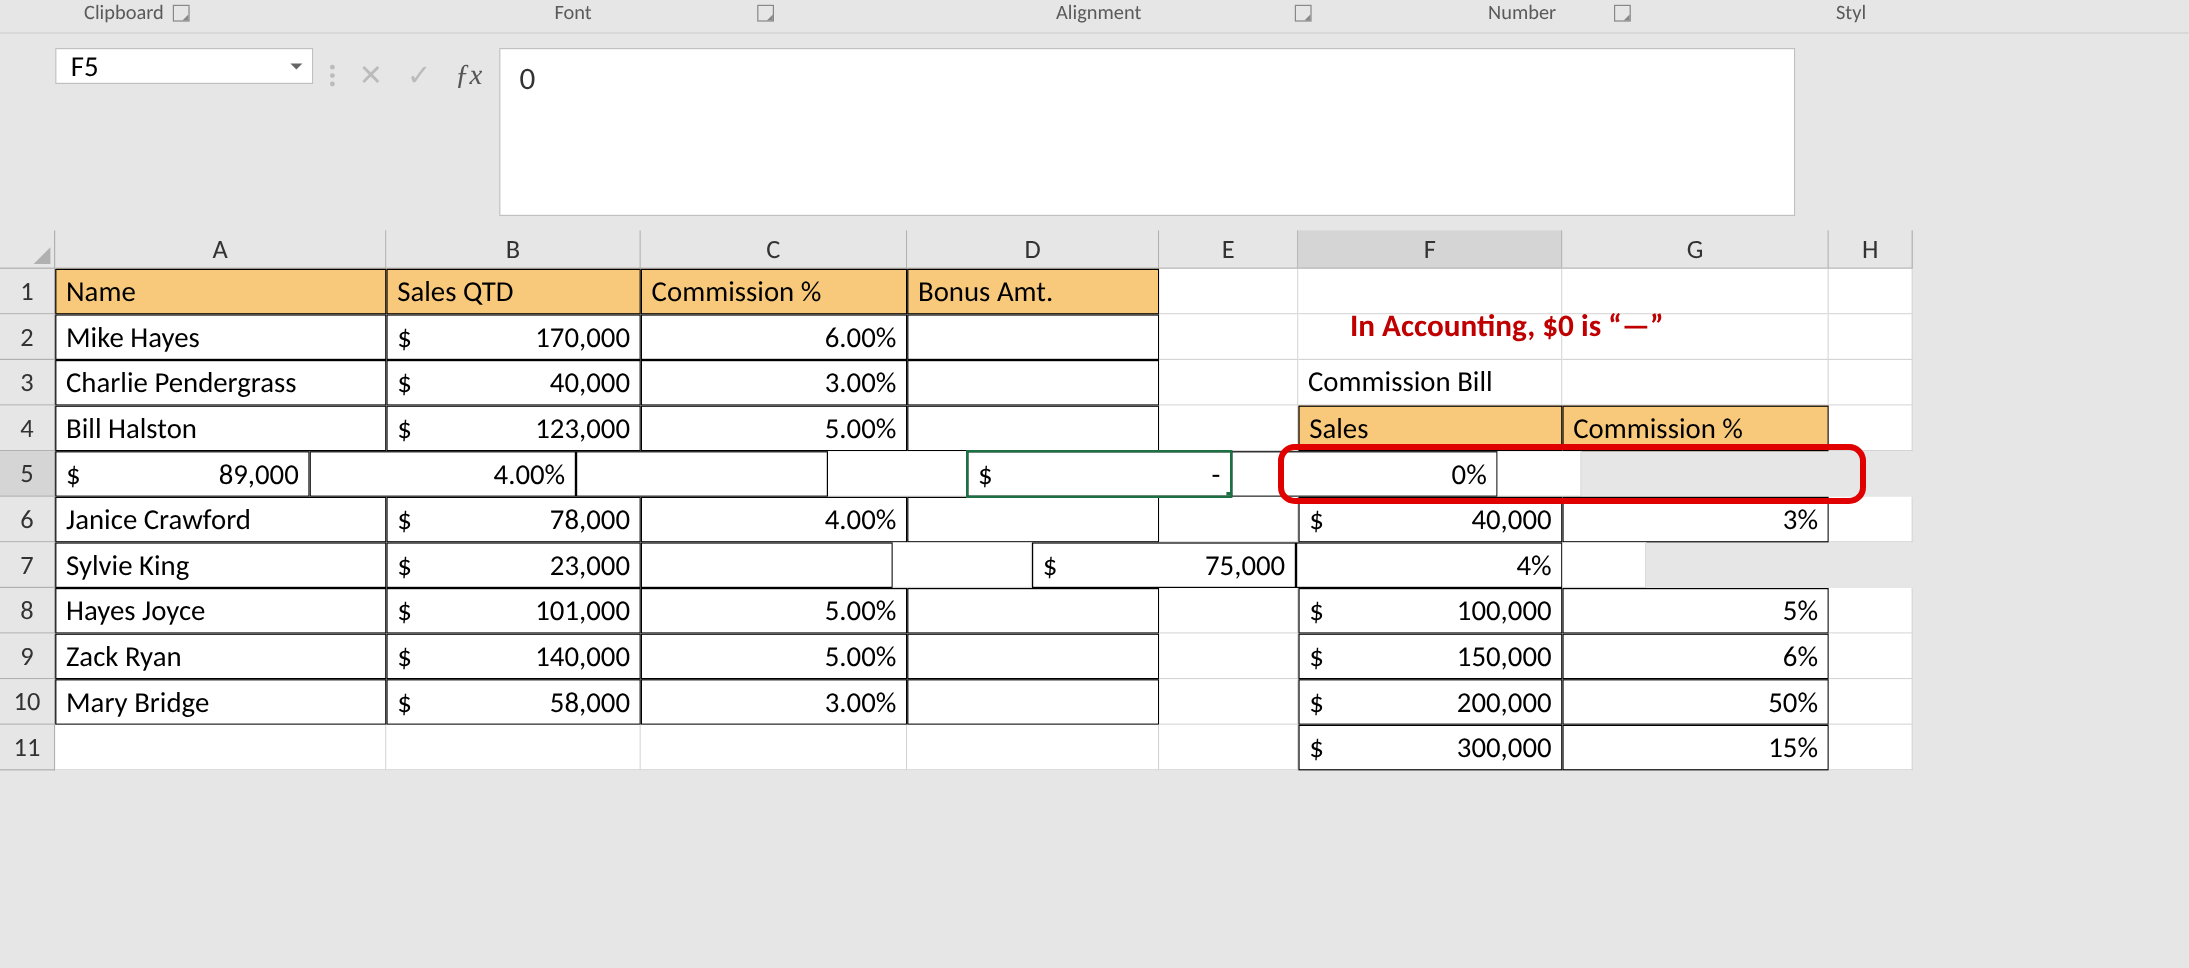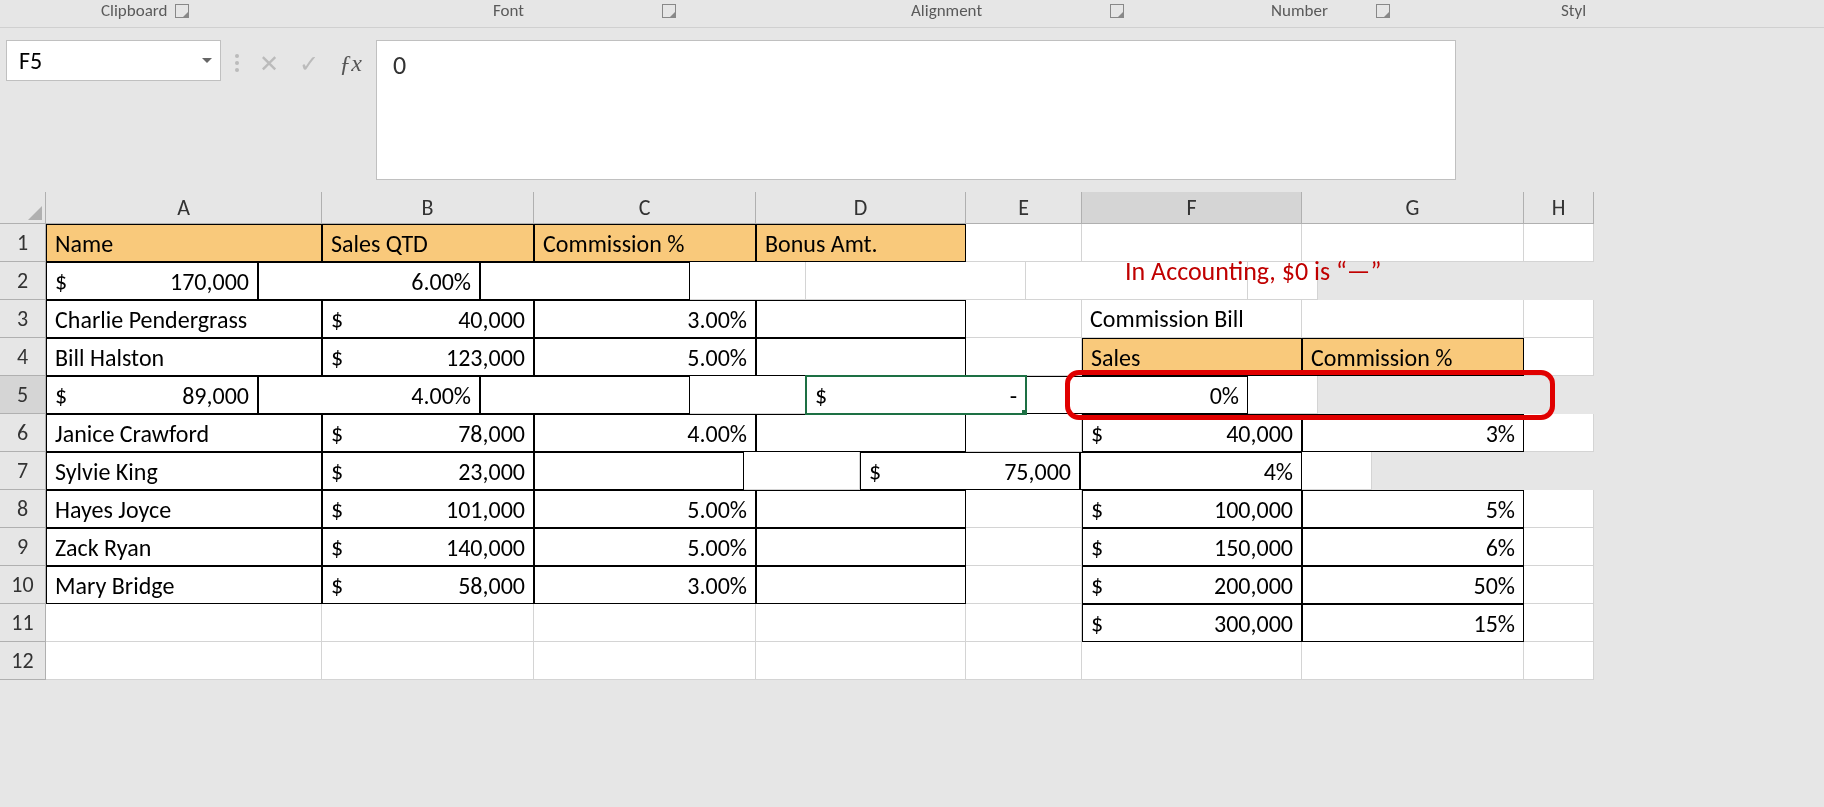--- a/index.html
+++ b/index.html
@@ -25,21 +25,20 @@
       position: relative;
     }
     .ribbon-group {
       position: absolute;
       display: flex;
       align-items: center;
       gap: 8px;
     }
     .ribbon-group .label {
       text-align: left;
-      margin-left: 31px;
     }
     .dialog-launcher {
       width: 14px;
       height: 14px;
       border: 1px solid #888;
       position: relative;
     }
     .dialog-launcher::after {
       content: '';
       position: absolute;
@@ -52,28 +51,29 @@
     }
     .formula-bar-container {
       padding: 12px 6px 6px 6px;
       display: flex;
       align-items: flex-start;
       gap: 0;
       background: #e6e6e6;
     }
     .name-box {
       width: 215px;
-      height: 41px;
+      height: 30px;
       background: white;
       border: 1px solid #c0c0c0;
       display: flex;
       align-items: center;
       padding: 0 12px;
       font-size: 24px;
       position: relative;
+      margin-left: 40px;
     }
     .name-box .dropdown-arrow {
       position: absolute;
       right: 8px;
       width: 0;
       height: 0;
       border-left: 5px solid transparent;
       border-right: 5px solid transparent;
       border-top: 5px solid #666;
     }
@@ -224,21 +224,21 @@
     .cd { width: 210px; }
     .ce { width: 116px; }
     .cf { width: 220px; }
     .cg { width: 222px; }
     .ch { width: 70px; }
 
     .annotation {
       position: absolute;
       color: #c00000;
       font-size: 26px;
-      font-weight: normal;
+      font-weight: bold;
       z-index: 20;
     }
     .highlight-box {
       position: absolute;
       border: 5px solid #e00000;
       border-radius: 14px;
       z-index: 15;
       pointer-events: none;
     }
   </style>
@@ -305,20 +305,21 @@
     <div class="cell cc header left">Commission %</div>
     <div class="cell cd header left">Bonus Amt.</div>
     <div class="cell ce"></div>
     <div class="cell cf"></div>
     <div class="cell cg"></div>
     <div class="cell ch"></div>
   </div>
 
   <div class="grid-row">
     <div class="row-header">2</div>
+    <div class="cell ca bordered left">Mike Hayes</div>
     <div class="cell cb bordered currency">
         <span>$</span>
         <span>170,000</span>
       </div>
     <div class="cell cc bordered right">6.00%</div>
     <div class="cell cd bordered"></div>
     <div class="cell ce"></div>
     <div class="cell cf"></div>
     <div class="cell cg"></div>
     <div class="cell ch"></div>
@@ -468,27 +469,16 @@
     <div class="cell cd"></div>
     <div class="cell ce"></div>
     <div class="cell cf bordered currency">
         <span>$</span>
         <span>300,000</span>
       </div>
     <div class="cell cg bordered right">15%</div>
     <div class="cell ch"></div>
   </div>
 
-  <div class="grid-row">
-    <div class="row-header">12</div>
-    <div class="cell ca"></div>
-    <div class="cell cb"></div>
-    <div class="cell cc"></div>
-    <div class="cell cd"></div>
-    <div class="cell ce"></div>
-    <div class="cell cf"></div>
-    <div class="cell cg"></div>
-    <div class="cell ch"></div>
-  </div>
 </div>
 
 <div class="annotation" style="top:255px; left:1125px;">In Accounting, $0 is “—”</div>
 <div class="highlight-box" style="top:370px; left:1065px; width:490px; height:50px;"></div>
 
 </body></html>

